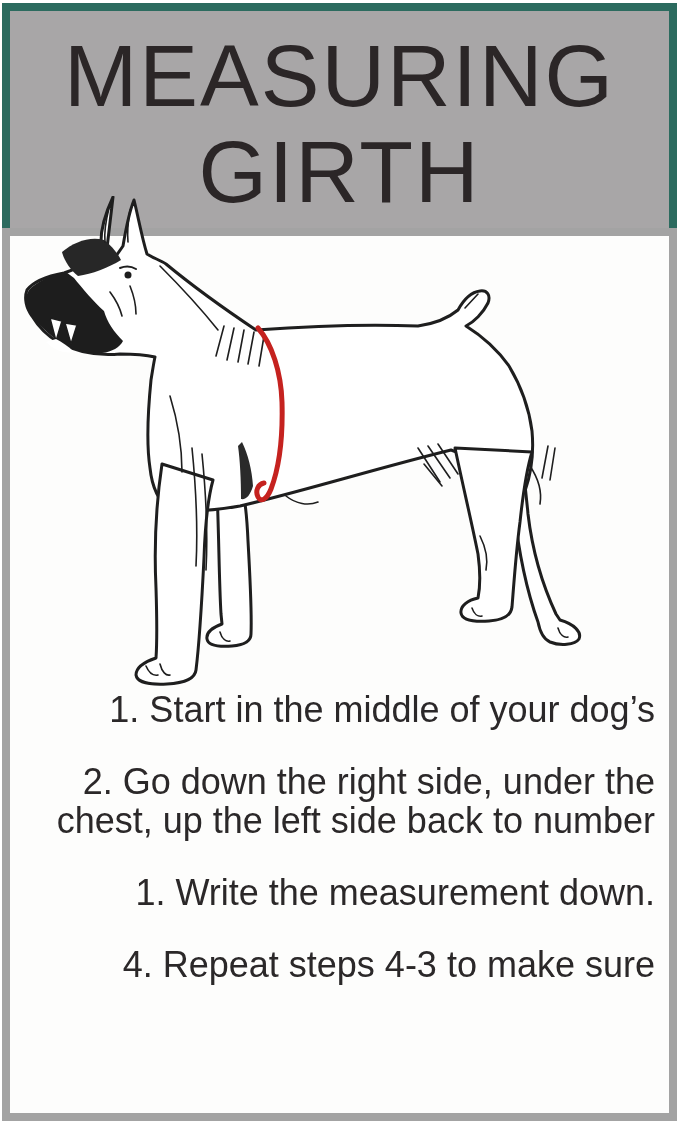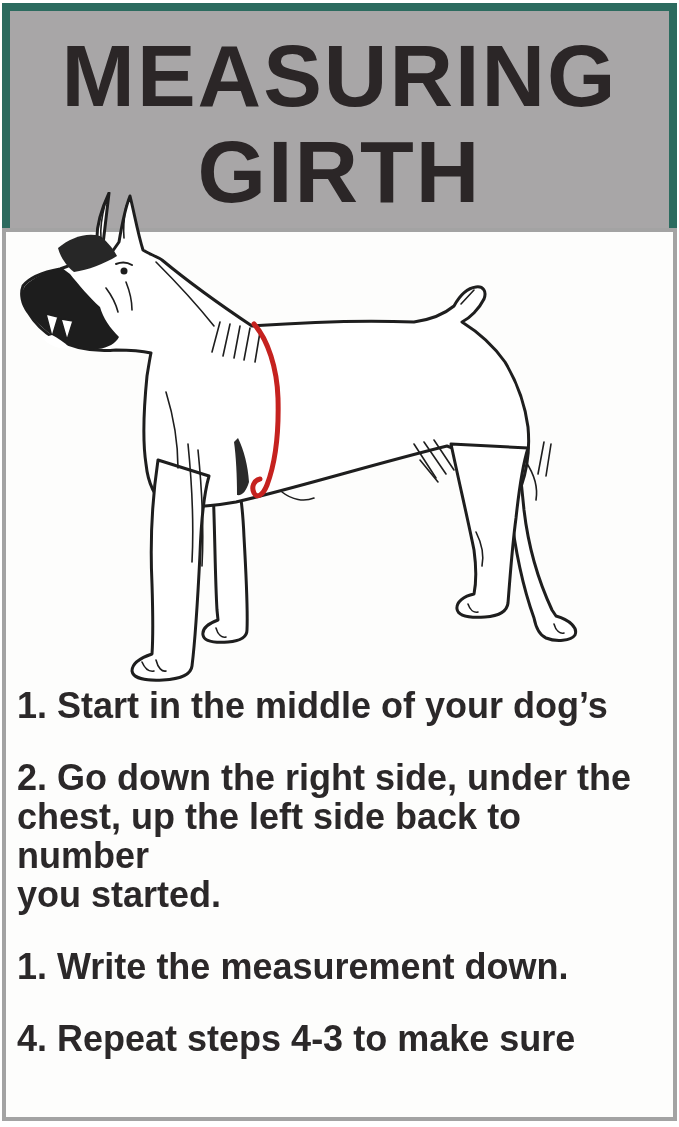--- a/index.html
+++ b/index.html
@@ -1,28 +1,28 @@
 <!DOCTYPE html>
 <html><head>
 <meta charset="utf-8">
 <style>
   html,body{margin:0;padding:0;background:#ffffff;}
   .poster{
     position:relative;width:679px;height:1127px;background:#ffffff;
-    font-family:"Liberation Sans",sans-serif;overflow:hidden;font-weight:bold;
+    font-family:"Liberation Sans",sans-serif;overflow:hidden;
   }
   .header-box{
     position:absolute;left:2px;top:3px;width:675px;height:225px;
     box-sizing:border-box;border:8px solid #2c6b5f;border-bottom:none;
     background:#a8a6a7;text-align:center;
   }
   .header-title{color:#2b2627;font-size:88px;line-height:96px;letter-spacing:2px;padding-top:17px;}
   .content-box{
     position:absolute;left:2px;top:228px;width:675px;height:893px;
-    box-sizing:border-box;border:4px solid #a3a3a3;background:#fdfdfc;
+    box-sizing:border-box;border:8px solid #a3a3a3;background:#fdfdfc;text-align:right;
   }
   .illustration{position:relative;height:454px;}
   .dog-svg{position:absolute;top:-40px;left:0;}
   .instructions{padding:0 14px 0 11px;color:#2b2829;font-size:36px;line-height:39px;}
   .instructions p{margin:0 0 33px 0;}
   .instructions .ln{display:block;}
 </style>
 </head>
 <body>
 
@@ -130,21 +130,20 @@
       </svg>
     </div>
 
     <div class="instructions">
       <p>
         <span class="ln">1. Start in the middle of your dog’s</span>
       </p>
       <p>
         <span class="ln">2. Go down the right side, under the</span>
         <span class="ln">chest, up the left side back to number</span>
-        <span class="ln">you started.</span>
       </p>
       <p>
         <span class="ln">1. Write the measurement down.</span>
       </p>
       <p>
         <span class="ln">4. Repeat steps 4-3 to make sure</span>
       </p>
     </div>
 
   </div>

